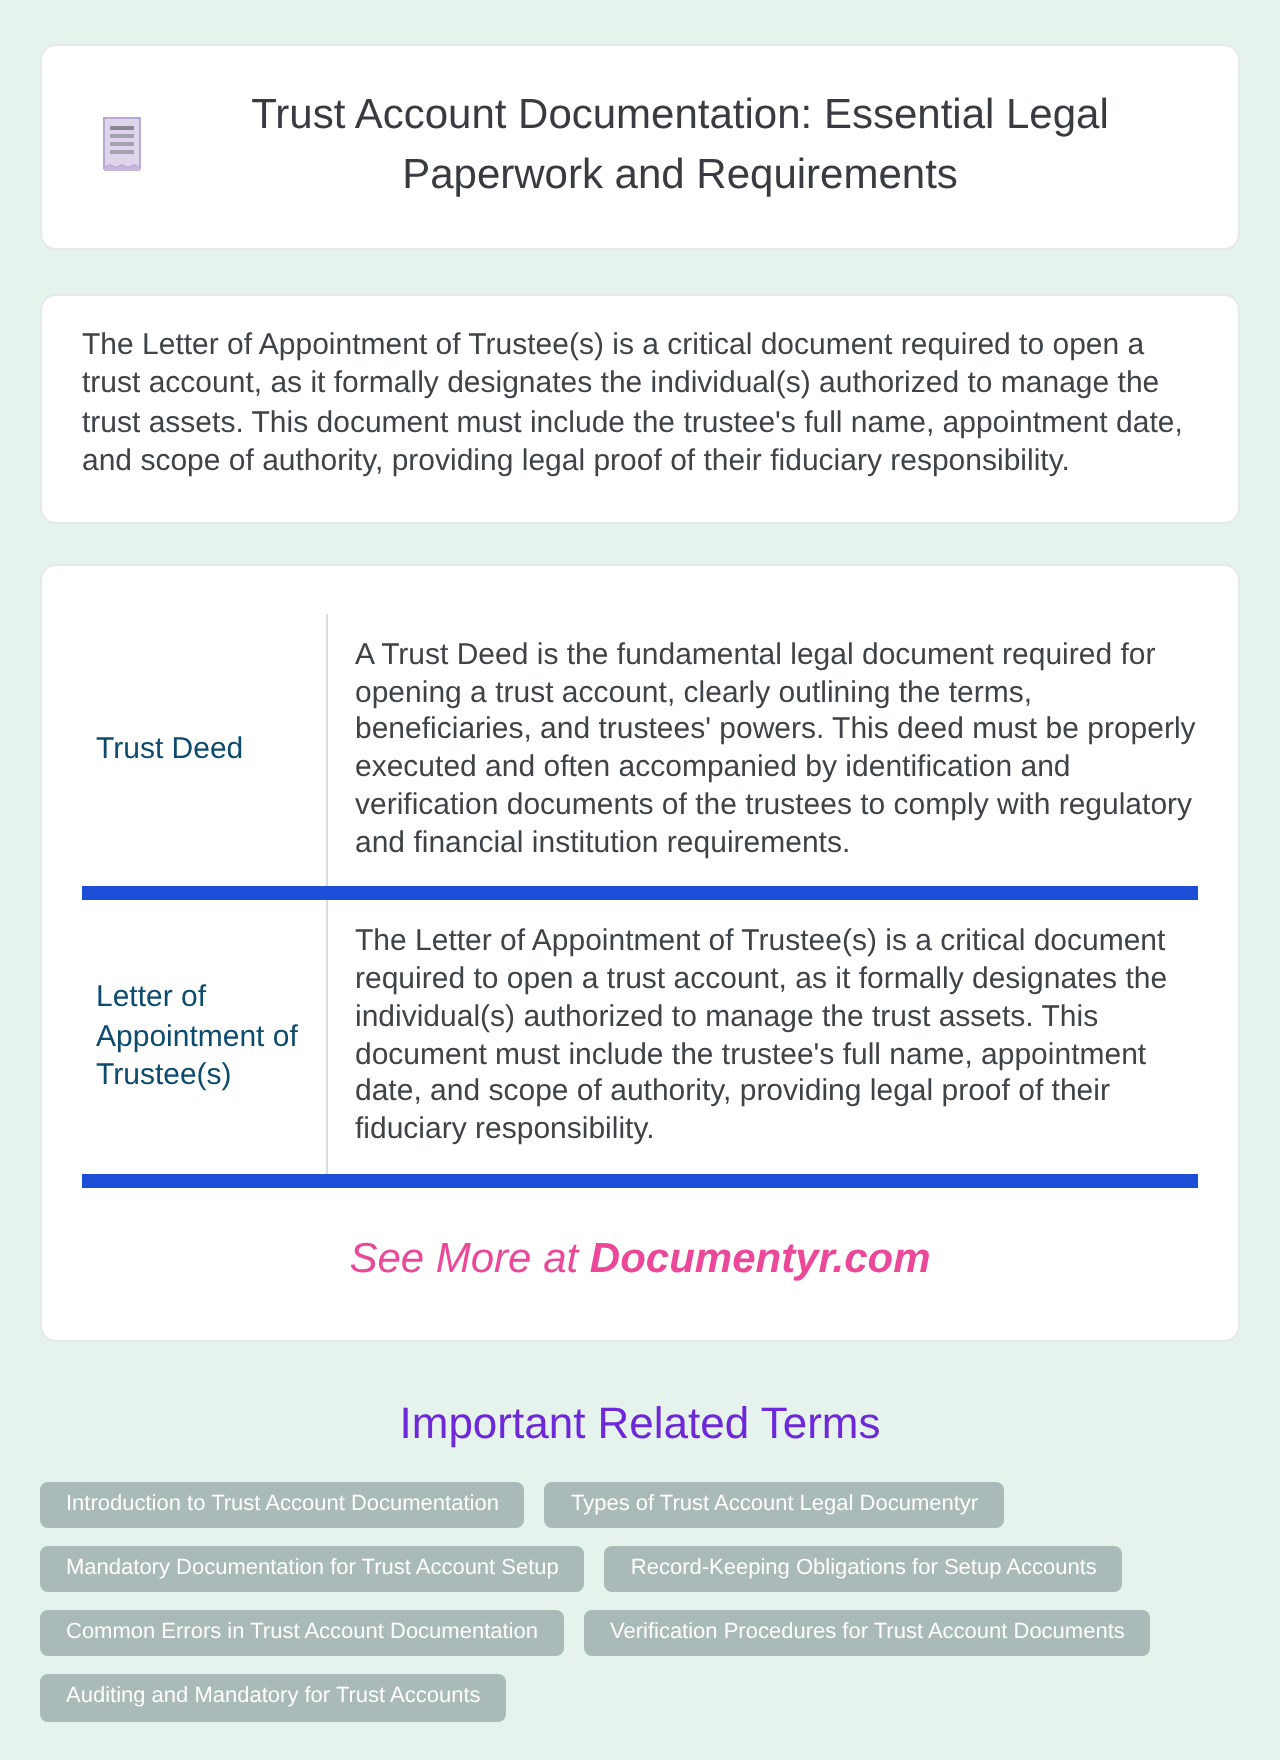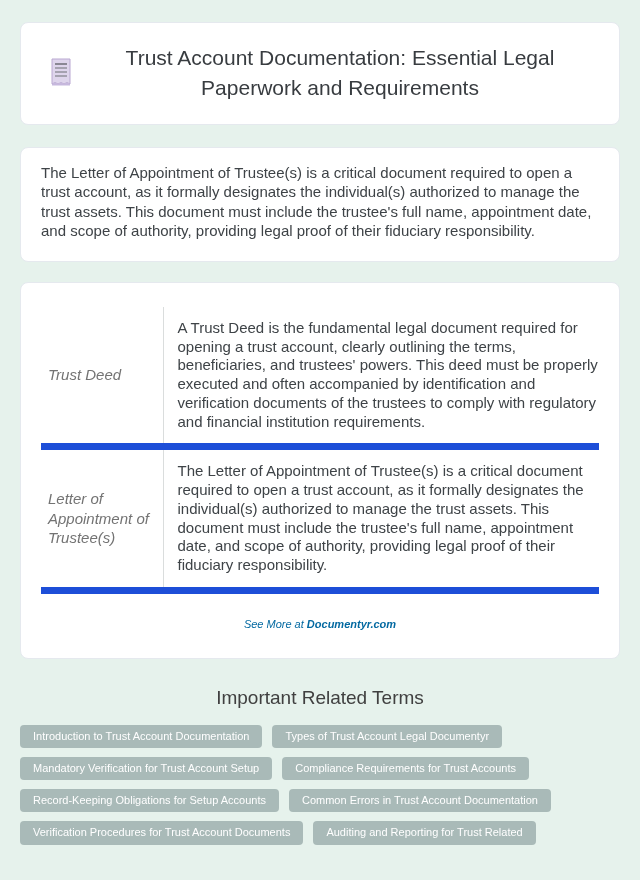--- a/index.html
+++ b/index.html
@@ -32,35 +32,35 @@
   
   .summary-card { padding: 15px 20px 20px; margin-bottom: 20px; }
   .summary-card p { font-size: 15px; line-height: 1.3; color: #3e4347; }
 
   
   .table-card { padding: 24px 20px 28px; margin-bottom: 28px; }
   table.terms-table { width: 100%; border-collapse: collapse; font-size: 15px; }
   table.terms-table td { vertical-align: middle; }
   td.term-cell {
     width: 122px; padding: 12px 12px 12px 7px;
-    border-right: 1px solid #dadddd; line-height: 1.3; color: #737373; font-style: italic;
+    border-right: 1px solid #dadddd; line-height: 1.3; color: #0c4a6e;
   }
   td.desc-cell { padding: 12px 0 12px 14px; line-height: 1.25; color: #3e4347; }
   table.terms-table tr td { border-bottom: 7px solid #1d4ed8; }
 
   .see-more {
     text-align: center; margin-top: 24px;
-    font-style: italic; font-size: 11px; color: #0369a1;
+    font-style: italic; font-size: 21px; color: #ec4899;
   }
   .see-more .site { font-weight: bold; }
 
   
   .related-heading {
-    text-align: center; font-size: 19px; font-weight: 400;
-    color: #404040; margin: 0 0 16px;
+    text-align: center; font-size: 22px; font-weight: 400;
+    color: #6d28d9; margin: 0 0 16px;
   }
   .pills {
     display: flex; flex-wrap: wrap; gap: 9px 10px;
     width: 600px; margin-bottom: 16px;
   }
   .pill {
     background: #a9bab8; color: #ffffff;
     font-size: 11px; line-height: 1.2;
     padding: 5px 13px; border-radius: 4px;
     white-space: nowrap; border: none; cursor: pointer;
@@ -106,22 +106,21 @@
     <div class="see-more">
       <span>See More at </span><span class="site">Documentyr.com</span>
     </div>
   </div>
 
   <h2 class="related-heading">Important Related Terms</h2>
 
   <div class="pills">
     <button class="pill">Introduction to Trust Account Documentation</button>
     <button class="pill">Types of Trust Account Legal Documentyr</button>
-    <button class="pill">Mandatory Verification for Trust Account Setup</button>
-    <button class="pill">Compliance Requirements for Trust Accounts</button>
+    <button class="pill">Mandatory Documentation for Trust Account Setup</button>
     <button class="pill">Record-Keeping Obligations for Setup Accounts</button>
     <button class="pill">Common Errors in Trust Account Documentation</button>
     <button class="pill">Verification Procedures for Trust Account Documents</button>
-    <button class="pill">Auditing and Reporting for Trust Related</button>
+    <button class="pill">Auditing and Mandatory for Trust Accounts</button>
 
   </div>
 
 </div>
 
 </body></html>

